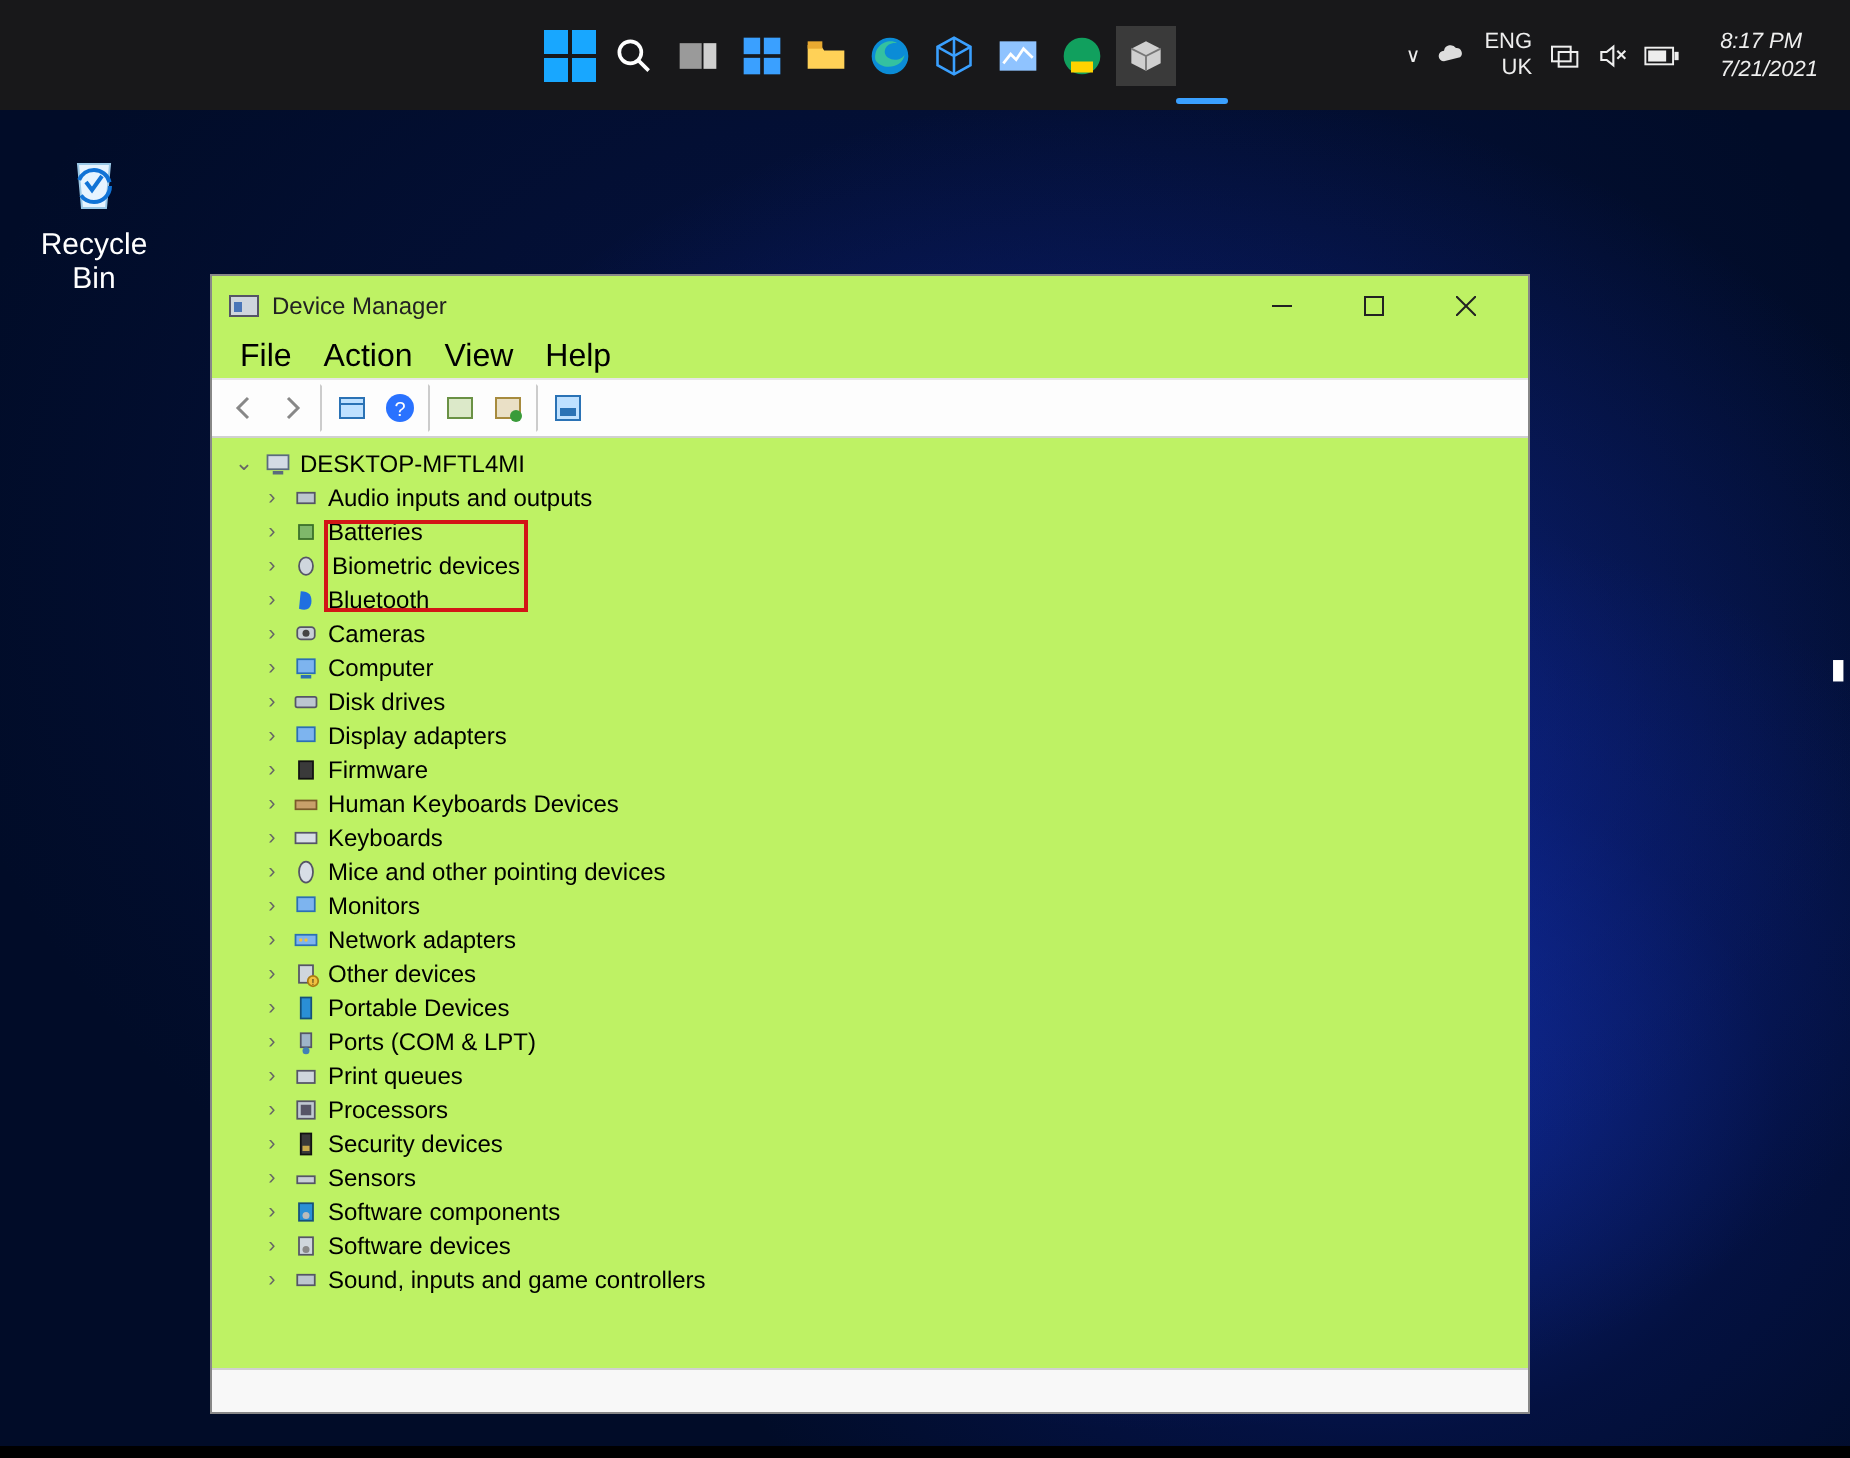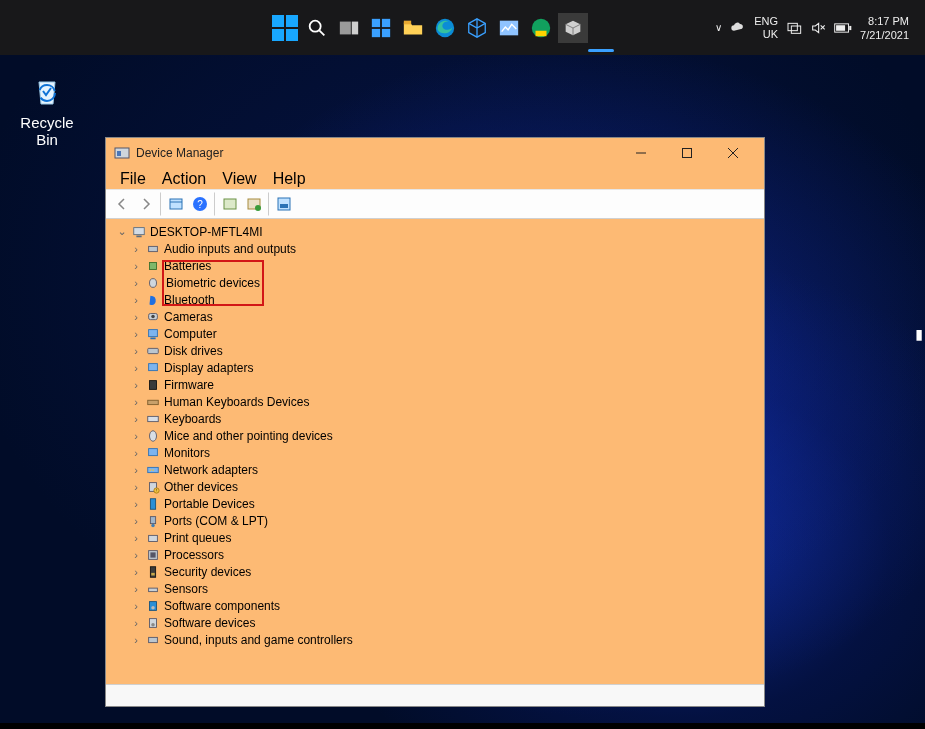--- a/index.html
+++ b/index.html
@@ -30,29 +30,29 @@
       font-size: 11px;
     }
     .task-center { display: flex; align-items: center; gap:2px; margin-left:270px;}
     .task-btn { width: 30px; height: 30px; display:flex; align-items:center; justify-content:center; cursor:pointer;}
     .win-logo{display:grid;grid-template-columns:12px 12px;grid-template-rows:12px 12px;gap:2px}
     .win-logo span{background:#18a7ff;display:block}
     .search-ico svg,.task-btn svg{width:22px;height:22px}
     .under-line{position:absolute;bottom:3px;left:588px;width:26px;height:3px;background:#3aa0ff;border-radius:2px;}
     .tray { margin-left:auto; display:flex; align-items:center; gap:8px; padding-right:16px; height:55px;}
     .tray .txtblock{line-height:13px;text-align:right;}
-    .clock{line-height:14px;text-align:right;}
+    .clock{line-height:14px;text-align:left;margin-left:12px;font-style:italic;}
 
     
     .desktop-icon { position:absolute; top:74px; left:12px; width:70px;text-align:center;color:#fff;font-size:15px;z-index:5;}
     .rb-ico{width:36px;height:36px;margin:0 auto 4px;position:relative}
     .rb-ico svg{width:36px;height:36px;}
 
     
-    .window { position:absolute; left:105px; top:137px; width:660px; height:570px; background:#fdba74;z-index:20;border:1px solid #888;display:flex;flex-direction:column;}
+    .window { position:absolute; left:105px; top:137px; width:660px; height:570px; background:#bef264;z-index:20;border:1px solid #888;display:flex;flex-direction:column;}
     .titlebar{height:30px;display:flex;align-items:center;padding:0 8px;font-size:12px;color:#222}
     .titlebar .ticon{width:16px;height:16px;margin-right:6px;display:inline-block}
     .winctrl{margin-left:auto;display:flex;gap:0}
     .winctrl .c{width:46px;height:30px;display:flex;align-items:center;justify-content:center;cursor:pointer}
     .winctrl svg{width:10px;height:10px}
     .menubar{height:22px;display:flex;align-items:flex-start;padding:0 6px;font-size:16px;border-bottom:1px solid #e6e6e6}
     .menubar span{padding:2px 8px;cursor:pointer}
     .toolbar{height:29px;display:flex;align-items:center;gap:0;padding:2px 4px;border-bottom:1px solid #d0d0d0;background:#fdfdfd}
     .tb{width:24px;height:24px;display:flex;align-items:center;justify-content:center;border:1px solid transparent}
     .tb.sep{border-left:1px solid #ccc;margin:0 2px;width:1px}

